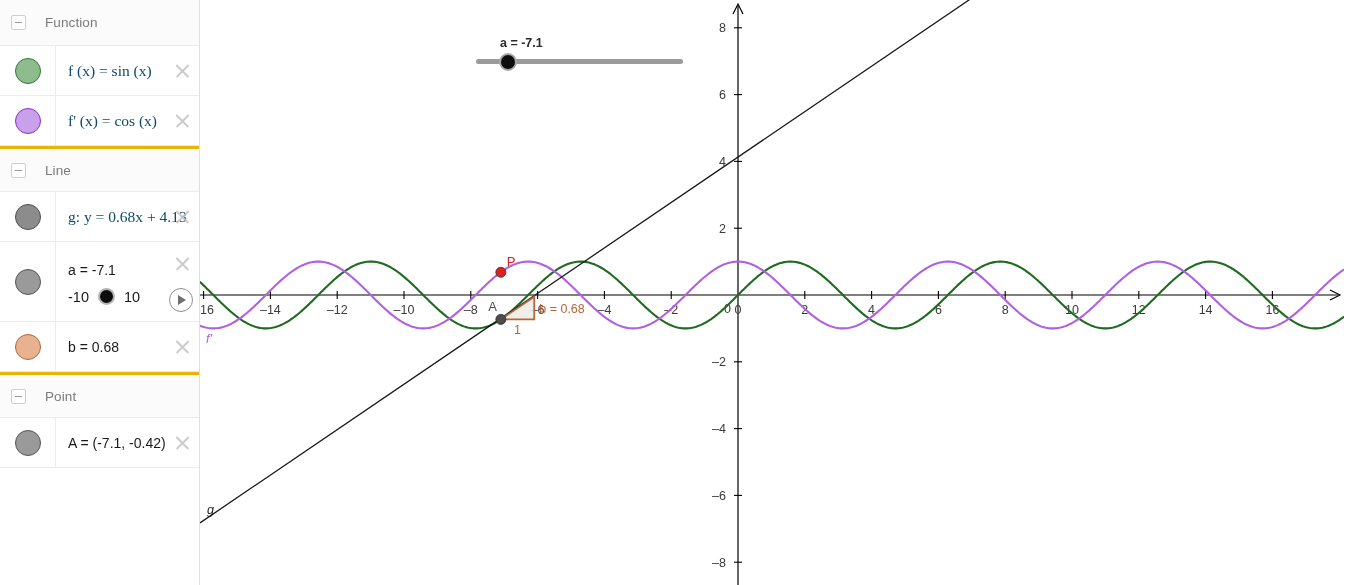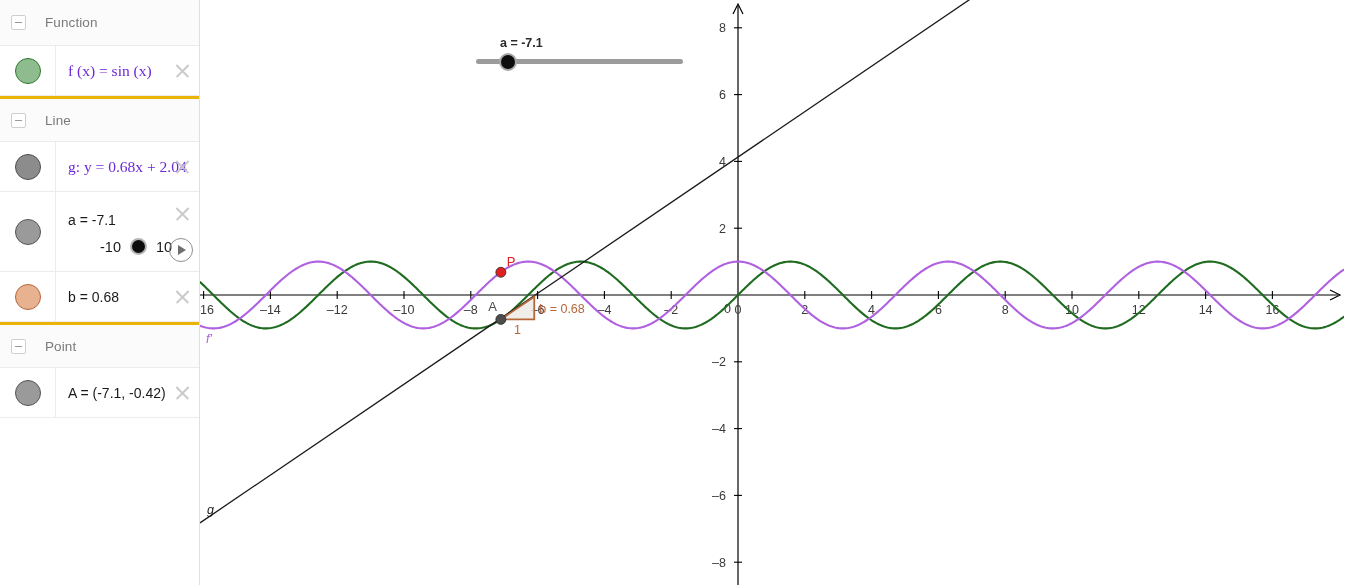--- a/index.html
+++ b/index.html
@@ -78,21 +78,21 @@
   .row .content-cell {
     flex: 1 1 auto;
     display: flex; align-items: center;
     padding-left: 12px;
     position: relative;
     min-width: 0;
   }
   .eq {
     font-family: "Liberation Serif", serif;
     font-size: 15.5px;
-    color: #6d28d9;
+    color: #0c4a6e;
     white-space: nowrap;
   }
   .eq-sans {
     font-family: "Liberation Sans", sans-serif;
     font-size: 14px;
     color: #1a1a1a;
     white-space: nowrap;
   }
   .close-x {
     position: absolute; right: 8px; top: 50%;
@@ -110,21 +110,20 @@
 
   
   .row.slider-row { min-height: 80px; }
   .row.slider-row .content-cell {
     flex-direction: column; align-items: flex-start;
     justify-content: center; padding-top: 4px;
   }
   .slider-line2 {
     display: flex; align-items: center; gap: 9px;
     margin-top: 10px;
-    margin-left: 32px;
   }
   .bound { font-size: 14.5px; color: #1a1a1a; font-family: "Liberation Sans", sans-serif; }
   .mini-knob {
     width: 17px; height: 17px; border-radius: 50%;
     background: #0d0d0d;
     border: 2px solid #b5b5b5;
   }
   .play-btn {
     position: absolute; right: 6px; bottom: 9px;
     width: 24px; height: 24px; border-radius: 50%;
@@ -185,32 +184,41 @@
     <div class="row">
       <div class="marble-cell">
         <div class="marble" style="background:#8fbc8f;border:1.6px solid #2d7a2d;"></div>
       </div>
       <div class="content-cell">
         <span class="eq">f (x)  =  sin (x)</span>
         <span class="close-x"></span>
       </div>
     </div>
 
+    <div class="row">
+      <div class="marble-cell">
+        <div class="marble" style="background:#c9a0ea;border:1.6px solid #8b2fc9;"></div>
+      </div>
+      <div class="content-cell">
+        <span class="eq">f' (x)  =  cos (x)</span>
+        <span class="close-x"></span>
+      </div>
+    </div>
 
     <div class="group-header">
       <div class="collapse-box"></div>
       <div class="group-title">Line</div>
     </div>
 
     <div class="row">
       <div class="marble-cell">
         <div class="marble" style="background:#8c8c8c;border:1.6px solid #4d4d4d;"></div>
       </div>
       <div class="content-cell">
-        <span class="eq">g: y  =  0.68x  +  2.04</span>
+        <span class="eq">g: y  =  0.68x  +  4.13</span>
         <span class="close-x"></span>
       </div>
     </div>
 
 
     <div class="row slider-row">
       <div class="marble-cell">
         <div class="marble" style="background:#9a9a9a;border:1.6px solid #555555;"></div>
       </div>
       <div class="content-cell">

